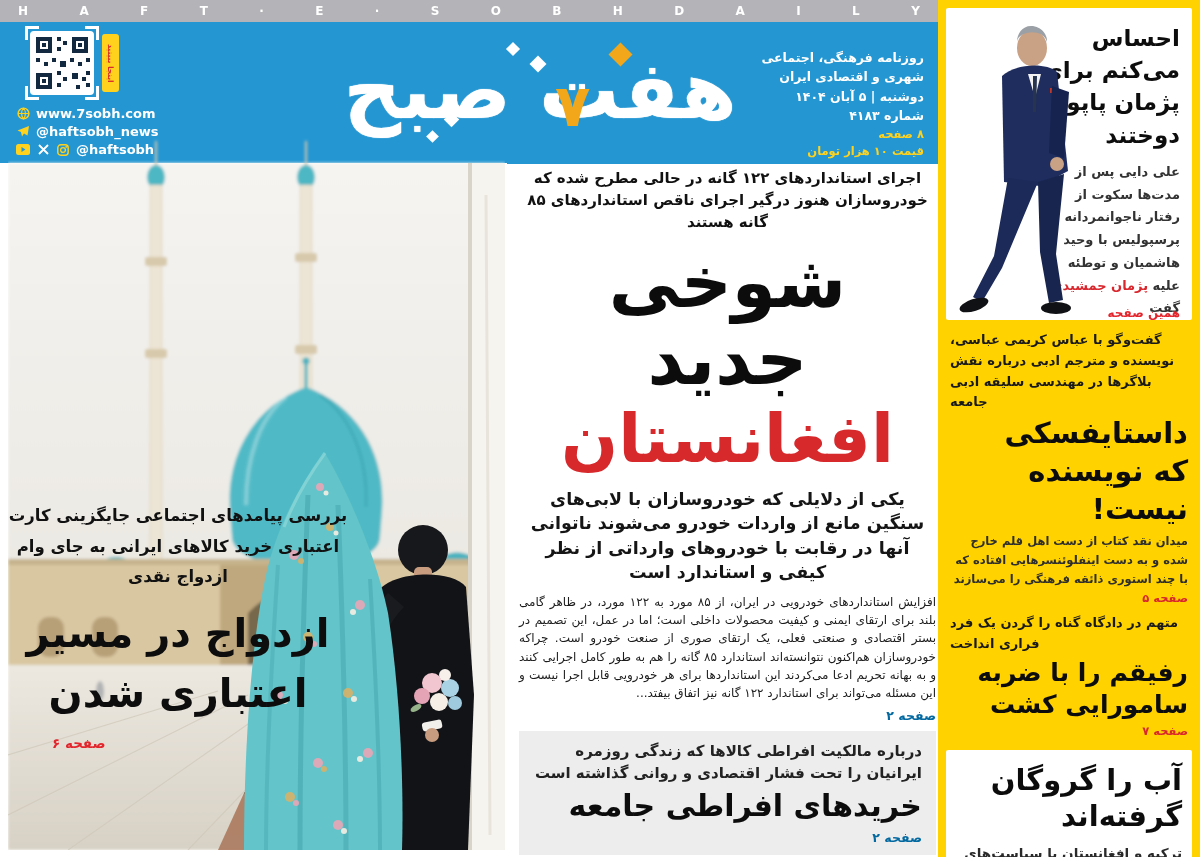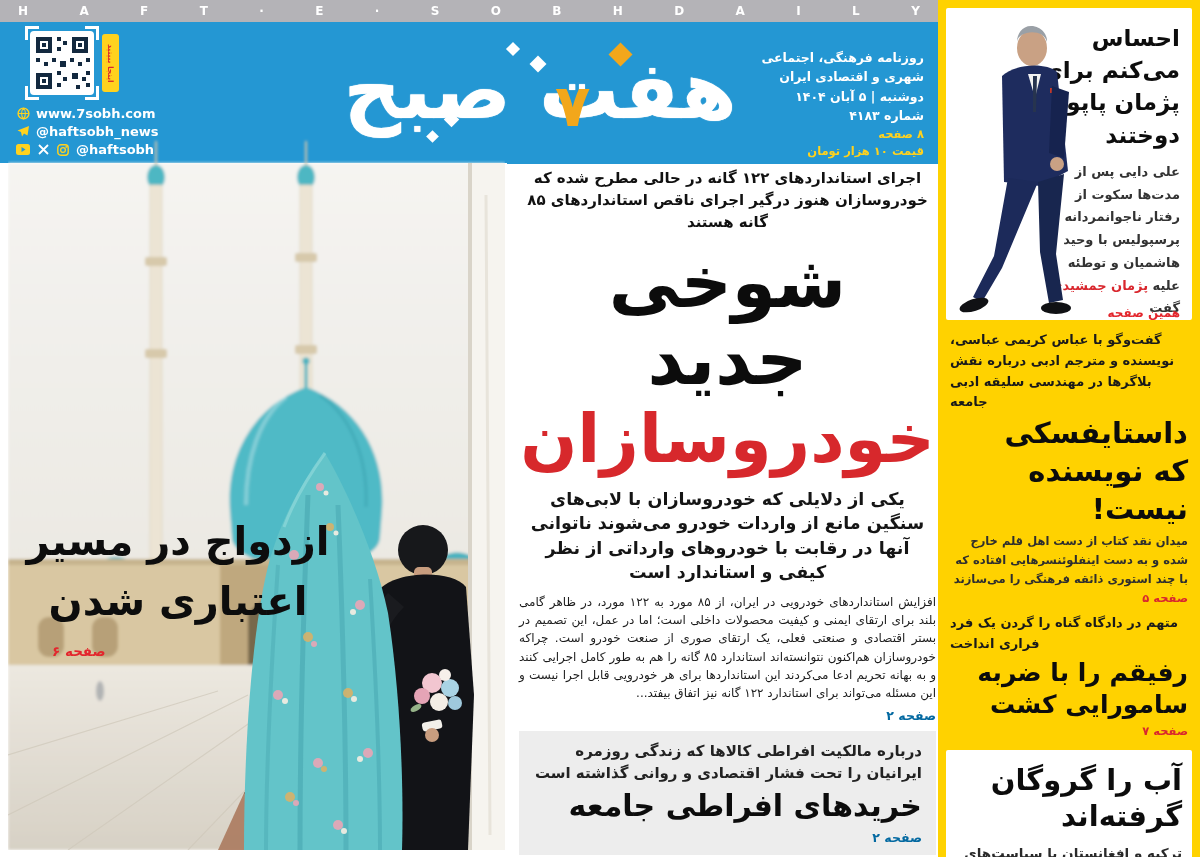--- a/index.html
+++ b/index.html
@@ -316,32 +316,33 @@
               <circle cx="288" cy="668" r="3" fill="#e8a7b6"></circle>
             <circle cx="330" cy="690" r="5" fill="#e8a7b6"></circle>
               <circle cx="336" cy="696" r="3" fill="#f6efe3"></circle>
           </g>
         </g>
         <path d="M317,318 C304,336 288,360 276,392" stroke="#8fd8da" stroke-width="3" fill="none" opacity="0.7"></path>
       </g>
     </svg>
 
     <div class="photo-overlay">
+      <div class="po-kicker">بررسی پیامدهای اجتماعی جایگزینی کارت اعتباری خرید کالاهای ایرانی به جای وام ازدواج نقدی</div>
       <div class="po-head">
         <div>ازدواج در مسیر</div>
         <div>اعتباری شدن</div>
       </div>
       <div class="po-ref">صفحه ۶</div>
     </div>
   </div>
 
   <div class="center">
     <div class="lead-kicker">اجرای استانداردهای ۱۲۲ گانه در حالی مطرح شده که خودروسازان هنوز درگیر اجرای ناقص استانداردهای ۸۵ گانه هستند</div>
     <div class="h-black">شوخی جدید</div>
-    <div class="h-red">خودروسازان</div>
+    <div class="h-red">افغانستان</div>
     <div class="lead-sub">یکی از دلایلی که خودروسازان با لابی‌های سنگین مانع از واردات خودرو می‌شوند ناتوانی آنها در رقابت با خودروهای وارداتی از نظر کیفی و استاندارد است</div>
     <div class="lead-body">افزایش استانداردهای خودرویی در ایران، از ۸۵ مورد به ۱۲۲ مورد، در ظاهر گامی بلند برای ارتقای ایمنی و کیفیت محصولات داخلی است؛ اما در عمل، این تصمیم در بستر اقتصادی و صنعتی فعلی، یک ارتقای صوری از صنعت خودرو است. چراکه خودروسازان هم‌اکنون نتوانسته‌اند استاندارد ۸۵ گانه را هم به طور کامل اجرایی کنند و به بهانه تحریم ادعا می‌کردند این استانداردها برای هر خودرویی قابل اجرا نیست و این مسئله می‌تواند برای استاندارد ۱۲۲ گانه نیز اتفاق بیفتد...</div>
     <div class="p-ref">صفحه ۲</div>
 
     <div class="graybox">
       <div class="gb-kicker">درباره مالکیت افراطی کالاها که زندگی روزمره ایرانیان را تحت فشار اقتصادی و روانی گذاشته است</div>
       <div class="gb-head">خریدهای افراطی جامعه</div>
       <div class="p-ref">صفحه ۲</div>
     </div>
 

